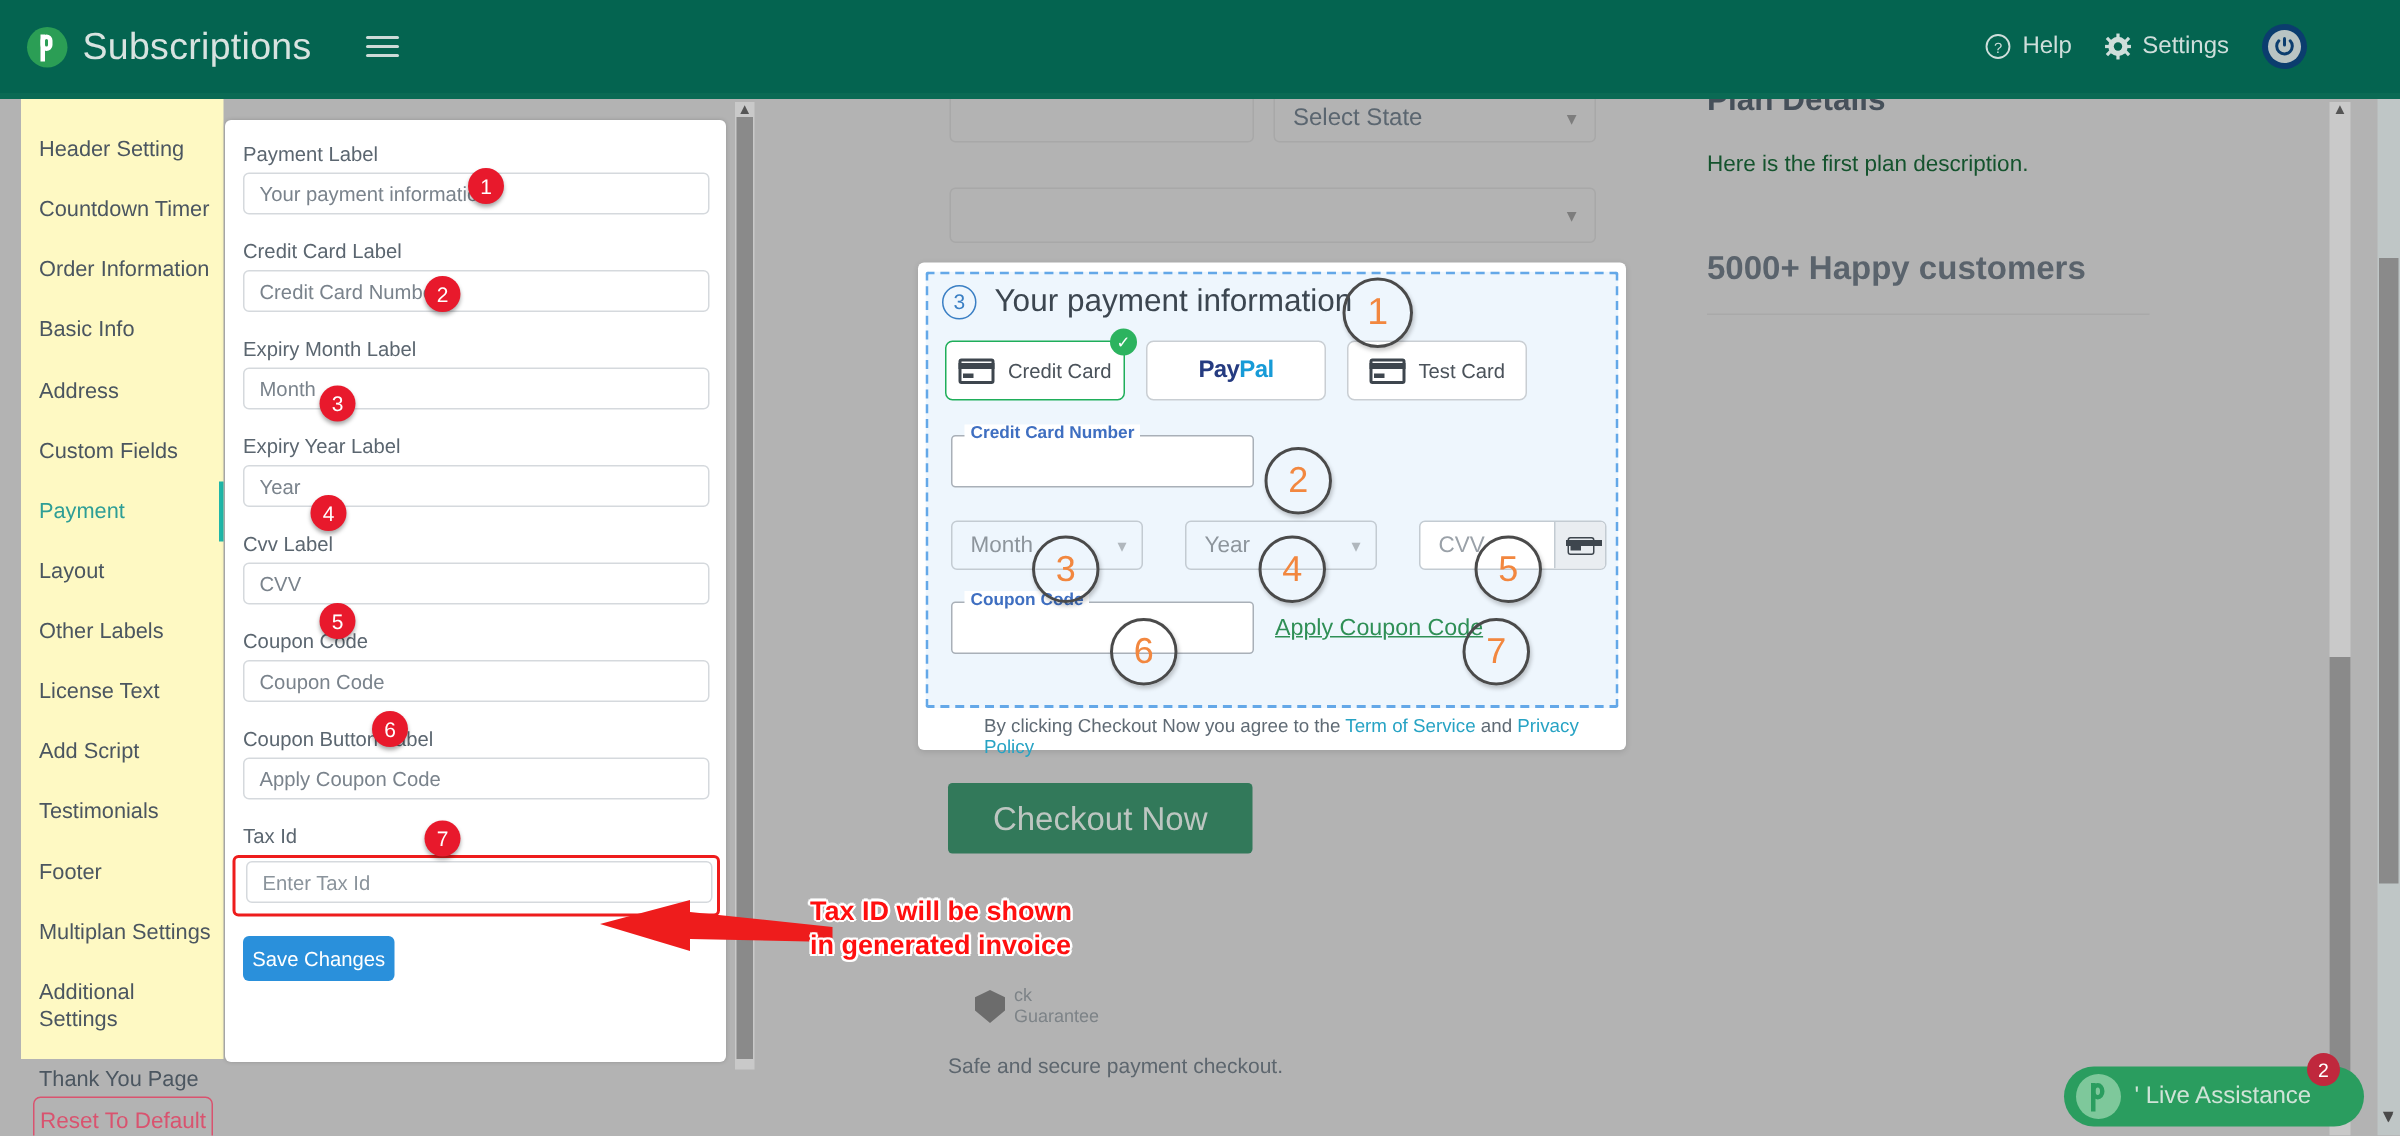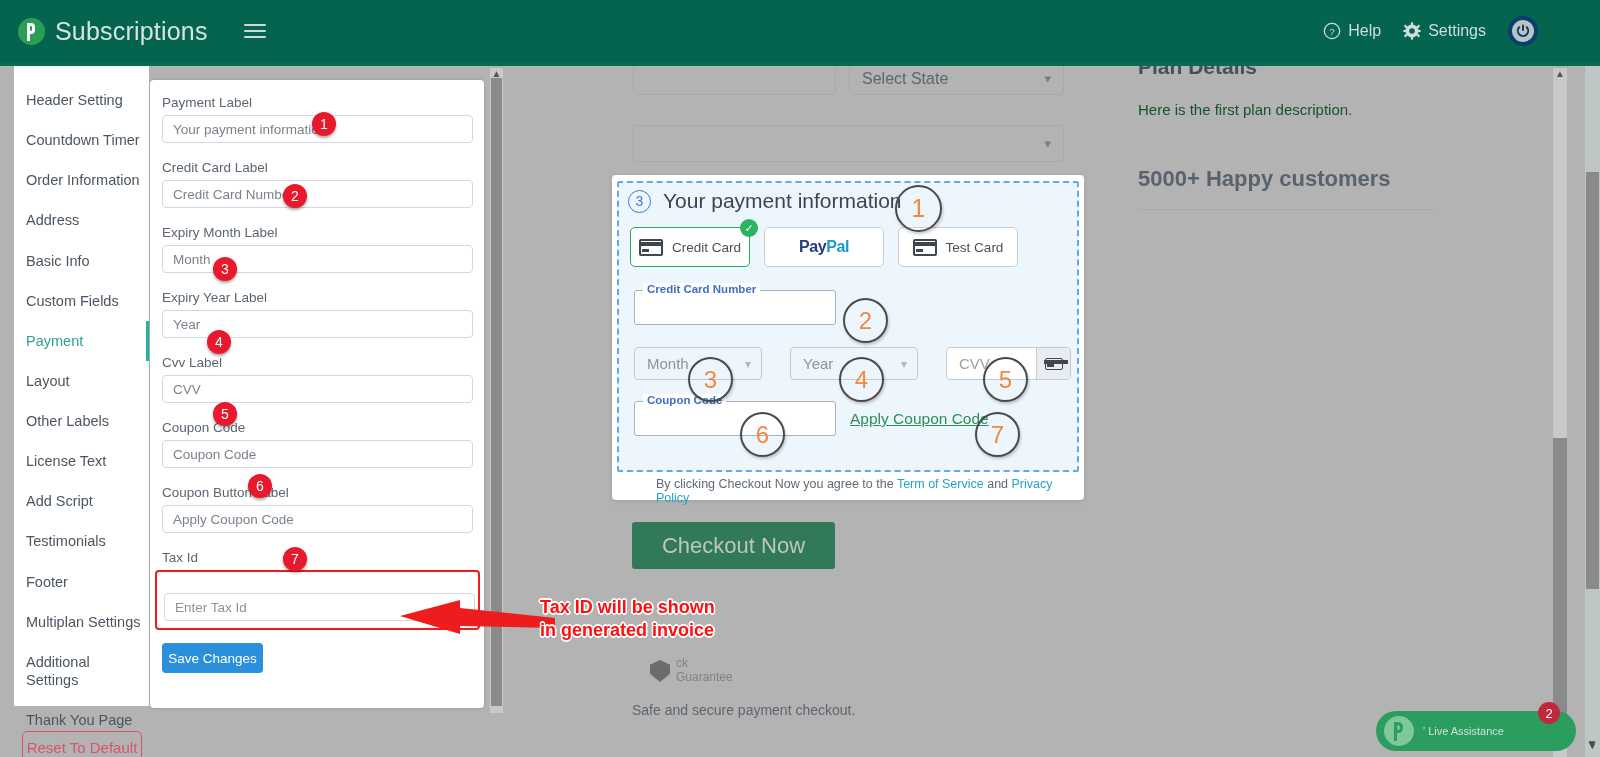--- a/index.html
+++ b/index.html
@@ -51,21 +51,21 @@
   }
 
   
   .under-rule {
     position:absolute; left:0; top:62px; width:1600px; height:4px; background:#0a6a54; z-index:39;
   }
 
   
   .sidebar {
     position:absolute; left: 14px; top: 66px; width: 135px; height: 640px;
-    background: #ffffff;
+    background: #fef9c3;
     z-index: 20;
   }
   .side-item {
     padding: 11px 0 11px 12px; font-size: 14.5px; color: #4b5660; cursor: pointer;
     line-height: 1.25;
   }
   .side-item.active { color: #2e9e96; border-right: 3px solid #1fb6a8; }
   .reset-btn {
     position:absolute; left: 22px; top: 731px; width: 120px; height: 32px;
     border: 1px solid #d9536f; border-radius: 5px; color:#d9536f;
@@ -82,21 +82,21 @@
     overflow: hidden;
   }
   .fld-label { font-size: 13.5px; color: #5b6670; margin: 5px 0 5px 0; }
   .fld-input {
     width: 311px; height: 28px; border: 1px solid #d5d9dd; border-radius: 4px;
     display:flex; align-items:center; padding-left: 10px;
     font-size: 13.5px; color: #7a838c; background:#fff;
   }
   .fld-input.placeholder { color: #8b949c; }
   .tax-wrap {
-    border: 2px solid #ee1c1c; border-radius: 4px; padding: 21px 5px 7px 5px;
+    border: 2px solid #ee1c1c; border-radius: 4px; padding: 2px 5px 7px 5px;
     margin: 2px -7px 0 -7px; width: 325px;
   }
   .save-btn {
     margin-top: 13px; width: 101px; height: 30px; background: #2a90db; color:#fff;
     border: none; border-radius: 4px; font-size: 13.5px; cursor: pointer;
     font-family:"Liberation Sans", sans-serif;
   }
 
   
   .mk-red {
@@ -233,21 +233,21 @@
   .live-logo {
     width: 30px; height: 30px; border-radius:50%; background:#7ec89b; position:relative;
   }
   .live-logo:before{
     content:""; position:absolute; left:10px; top:6px; width:9px; height:11px;
     border:3px solid #2a9d5f; border-radius:50%; box-sizing:border-box;
   }
   .live-logo:after{
     content:""; position:absolute; left:10px; top:6px; width:3px; height:19px; background:#2a9d5f;
   }
-  .live-text { color:#cfe3d7; font-size:11px; }
+  .live-text { color:#cfe3d7; font-size:16px; }
   .live-badge {
     position:absolute; right: 16px; top: -9px; width: 22px; height: 22px; border-radius:50%;
     background:#c0283d; color:#fff; font-size: 13px; display:flex; align-items:center;
     justify-content:center;
   }
   .live-caret { position:absolute; right: 2px; bottom: 6px; color:#4a4a4a; font-size: 12px; z-index:56;}
 </style>
 </head>
 <body>
 
@@ -352,22 +352,22 @@
     <div class="plan-desc">Here is the first plan description.</div>
     <div class="plan-happy">5000+ Happy customers</div>
     <div class="plan-rule"></div>
   </div>
 
   <div class="sidebar">
     <div style="height:14px"></div>
     <div class="side-item"><span>Header Setting</span></div>
     <div class="side-item"><span>Countdown Timer</span></div>
     <div class="side-item"><span>Order Information</span></div>
+    <div class="side-item"><span>Basic Info</span></div>
     <div class="side-item"><span>Address</span></div>
-    <div class="side-item"><span>Basic Info</span></div>
     <div class="side-item"><span>Custom Fields</span></div>
     <div class="side-item active"><span>Payment</span></div>
     <div class="side-item"><span>Layout</span></div>
     <div class="side-item"><span>Other Labels</span></div>
     <div class="side-item"><span>License Text</span></div>
     <div class="side-item"><span>Add Script</span></div>
     <div class="side-item"><span>Testimonials</span></div>
     <div class="side-item"><span>Footer</span></div>
     <div class="side-item"><span>Multiplan Settings</span></div>
     <div class="side-item" style="width:92px;"><span>Additional Settings</span></div>

